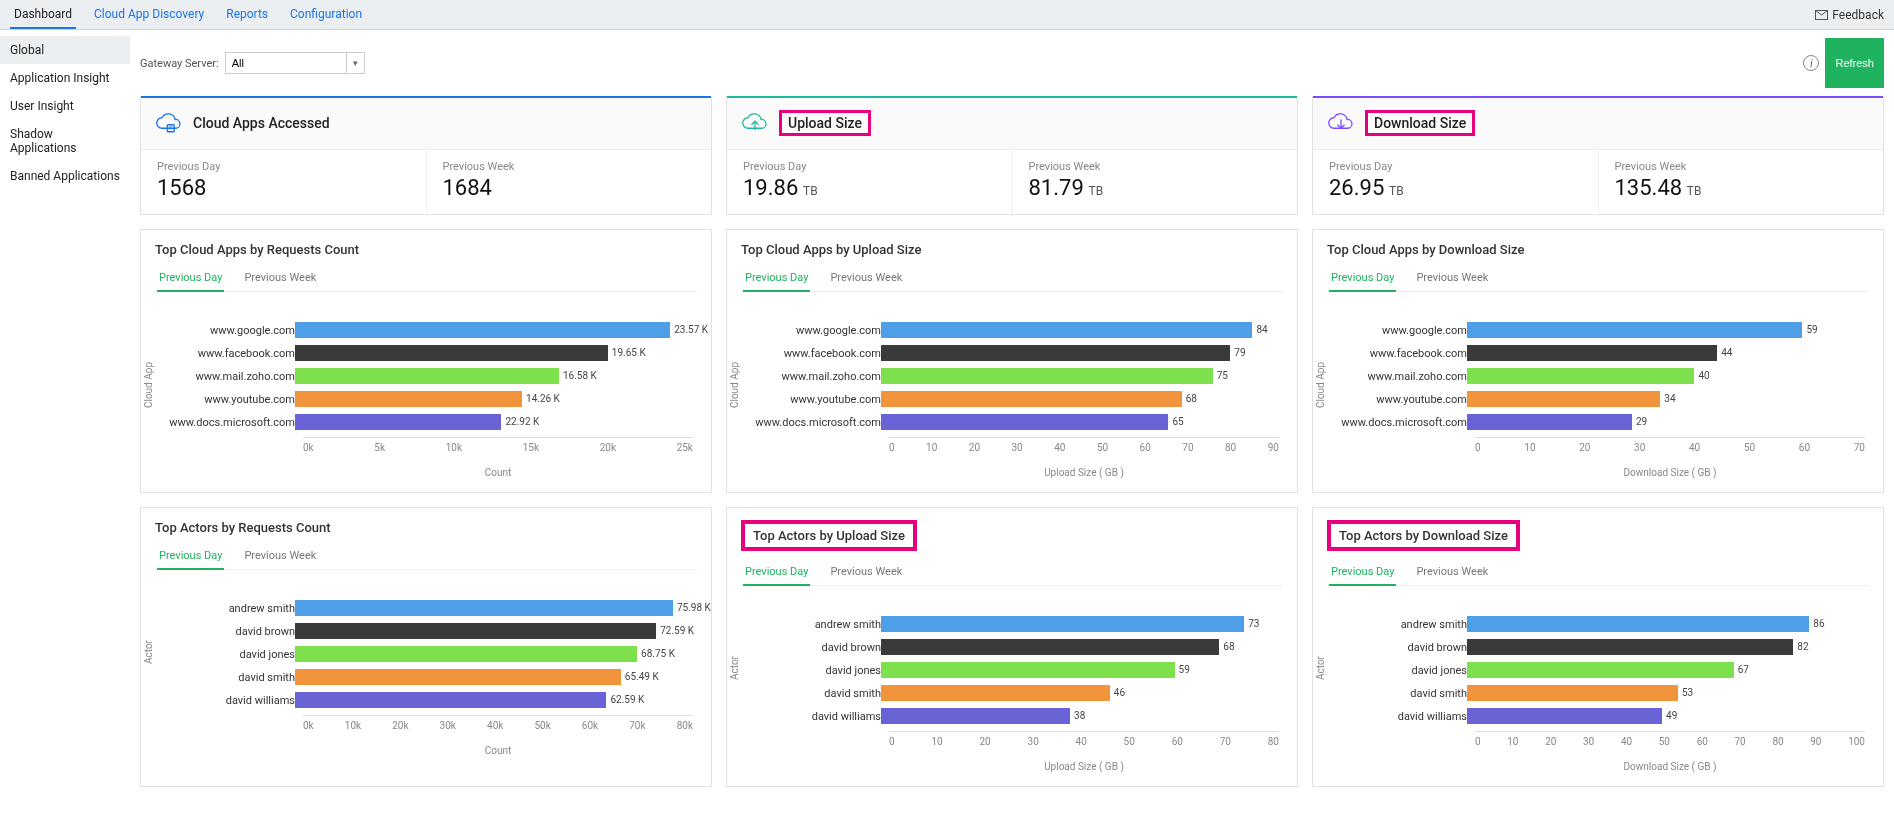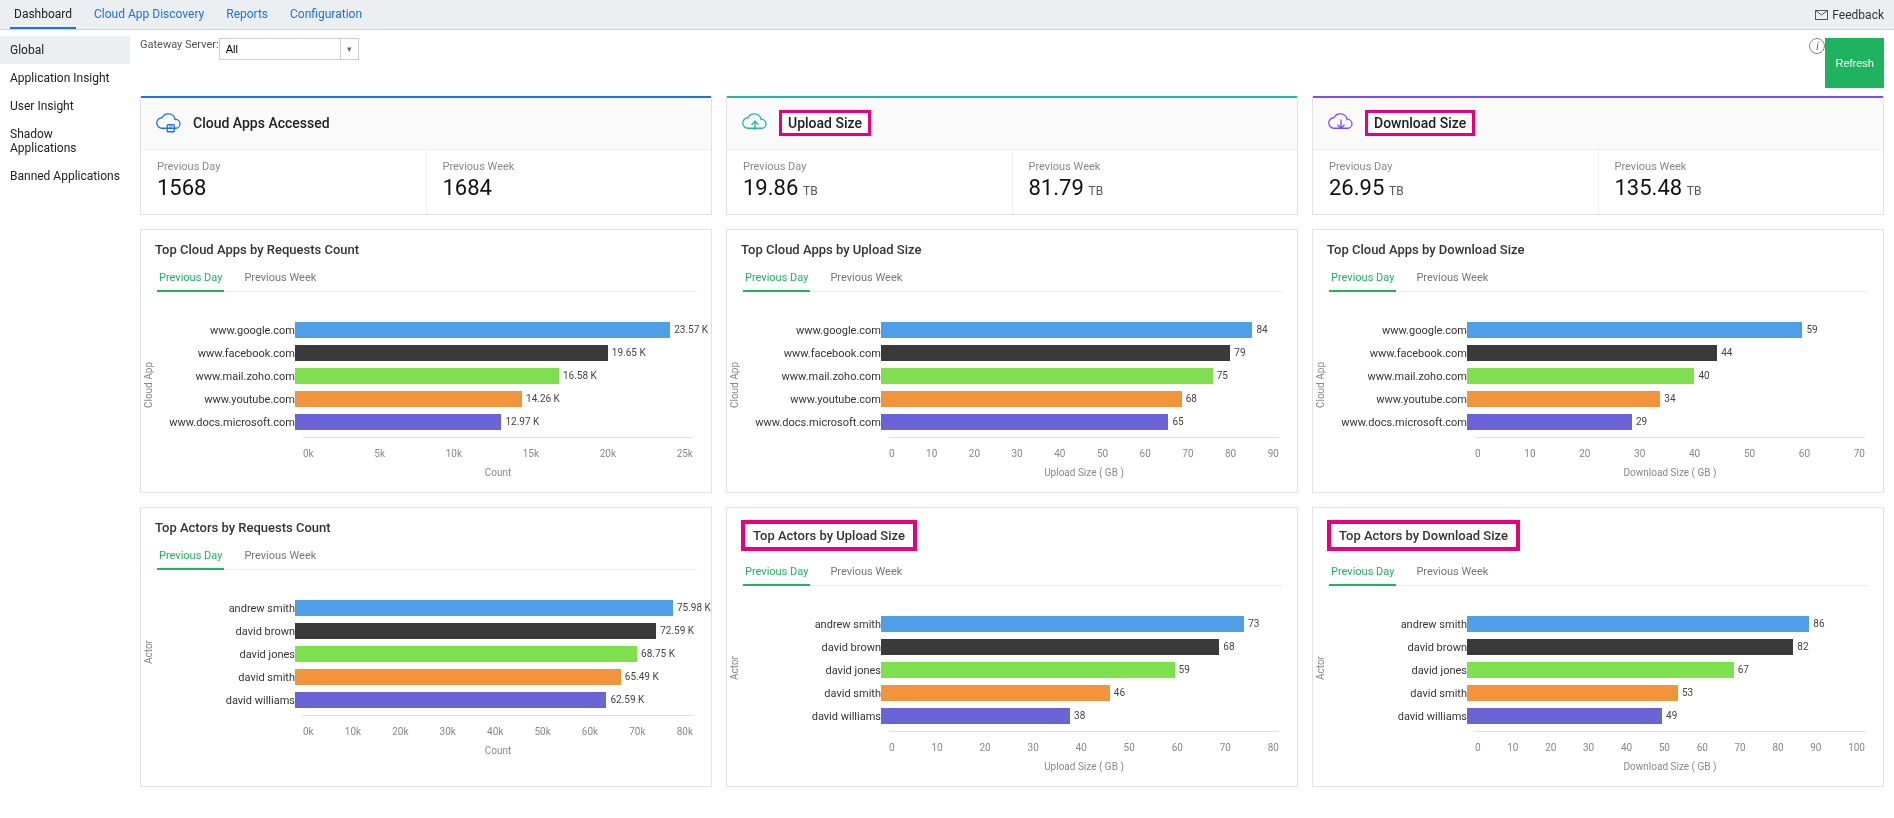--- a/index.html
+++ b/index.html
@@ -10,21 +10,21 @@
 .nav-tab{padding:6px 4px;cursor:pointer;color:#1a73e8;font-size:12px}
 .nav-tab.active{border-bottom:2px solid #1a73e8;color:#222}
 .feedback{display:flex;align-items:center;gap:4px;cursor:pointer;color:#333}
 
 .body-wrap{display:flex}
 .sidebar{width:130px;background:#fff;padding-top:6px;flex:none}
 .side-item{padding:7px 10px;cursor:pointer;font-size:12px;color:#222}
 .side-item.active{background:#eceff1}
 
 .main{flex:1;padding:0 10px 20px}
-.filter-row{display:flex;padding:8px 0}
+.filter-row{display:flex;align-items:center;gap:6px;padding:8px 0}
 .filter-row .spacer{flex:1}
 .gw-label{font-size:11px;color:#555}
 .gw-select{display:flex;align-items:center;border:1px solid #ccc;height:22px}
 .gw-select input{border:none;height:20px;width:120px;padding:0 6px;font-size:11px;outline:none}
 .gw-select .caret{width:18px;height:20px;border-left:1px solid #ccc;display:flex;align-items:center;justify-content:center;font-size:9px;color:#666;cursor:pointer}
 .info-icon{width:16px;height:16px;border:1px solid #888;border-radius:50%;display:flex;align-items:center;justify-content:center;font-size:10px;font-style:italic;color:#555;cursor:pointer}
 .refresh-btn{background:#1fb35f;color:#fff;border:none;padding:19px 10px;font-size:11px;cursor:pointer}
 
 .cards-row{display:flex;gap:14px;margin-bottom:14px}
 .card{flex:1;border:1px solid #e2e2e2;background:#fff;position:relative}
@@ -52,21 +52,21 @@
 .chart-tab.active{color:#1fb35f;border-bottom:2px solid #1fb35f;margin-bottom:-1px}
 
 .chart-body{padding:30px 18px 14px 14px;position:relative}
 .hbar-row{display:flex;align-items:center;margin-bottom:7px}
 .hbar-label{width:140px;text-align:right;font-size:11px;color:#333;padding-right:0;white-space:nowrap;overflow:hidden;text-overflow:ellipsis}
 .hbar-track{flex:1;position:relative;height:16px}
 .hbar-fill{position:absolute;left:0;top:0;bottom:0}
 .hbar-val{position:absolute;top:0;line-height:16px;font-size:10px;color:#444;padding-left:4px;white-space:nowrap}
 .axis-y-title{writing-mode:vertical-rl;transform:rotate(180deg);font-size:10px;color:#888;position:absolute;left:2px;top:50%;margin-top:-30px}
 .chart-axis{margin-left:148px;border-top:1px solid #ddd;position:relative;height:14px}
-.chart-ticks{display:flex;justify-content:space-between;font-size:10px;color:#888;margin-top:10px}
+.chart-ticks{display:flex;justify-content:space-between;font-size:10px;color:#888;margin-top:4px}
 .chart-xlabel{text-align:center;font-size:10px;color:#888;margin-top:16px}
 
 svg{display:block}
 </style>
 </head>
 <body>
 
 <div class="topbar">
   <div class="nav-tabs" id="topnav">
       <div class="nav-tab active">Dashboard</div>
@@ -209,21 +209,21 @@
               <div class="hbar-label">www.youtube.com</div>
               <div class="hbar-track">
                 <div class="hbar-fill" style="width:57.04%;background:#f2943c"></div>
                 <div class="hbar-val" style="left:57.04%">14.26 K</div>
               </div>
             </div>
             <div class="hbar-row">
               <div class="hbar-label">www.docs.microsoft.com</div>
               <div class="hbar-track">
                 <div class="hbar-fill" style="width:51.88%;background:#6a63d6"></div>
-                <div class="hbar-val" style="left:51.88%">12.97 K</div>
+                <div class="hbar-val" style="left:51.88%">22.92 K</div>
               </div>
             </div>
             <div class="chart-axis">
               <div class="chart-ticks">
                 <span>0k</span>
                 <span>5k</span>
                 <span>10k</span>
                 <span>15k</span>
                 <span>20k</span>
                 <span>25k</span>

